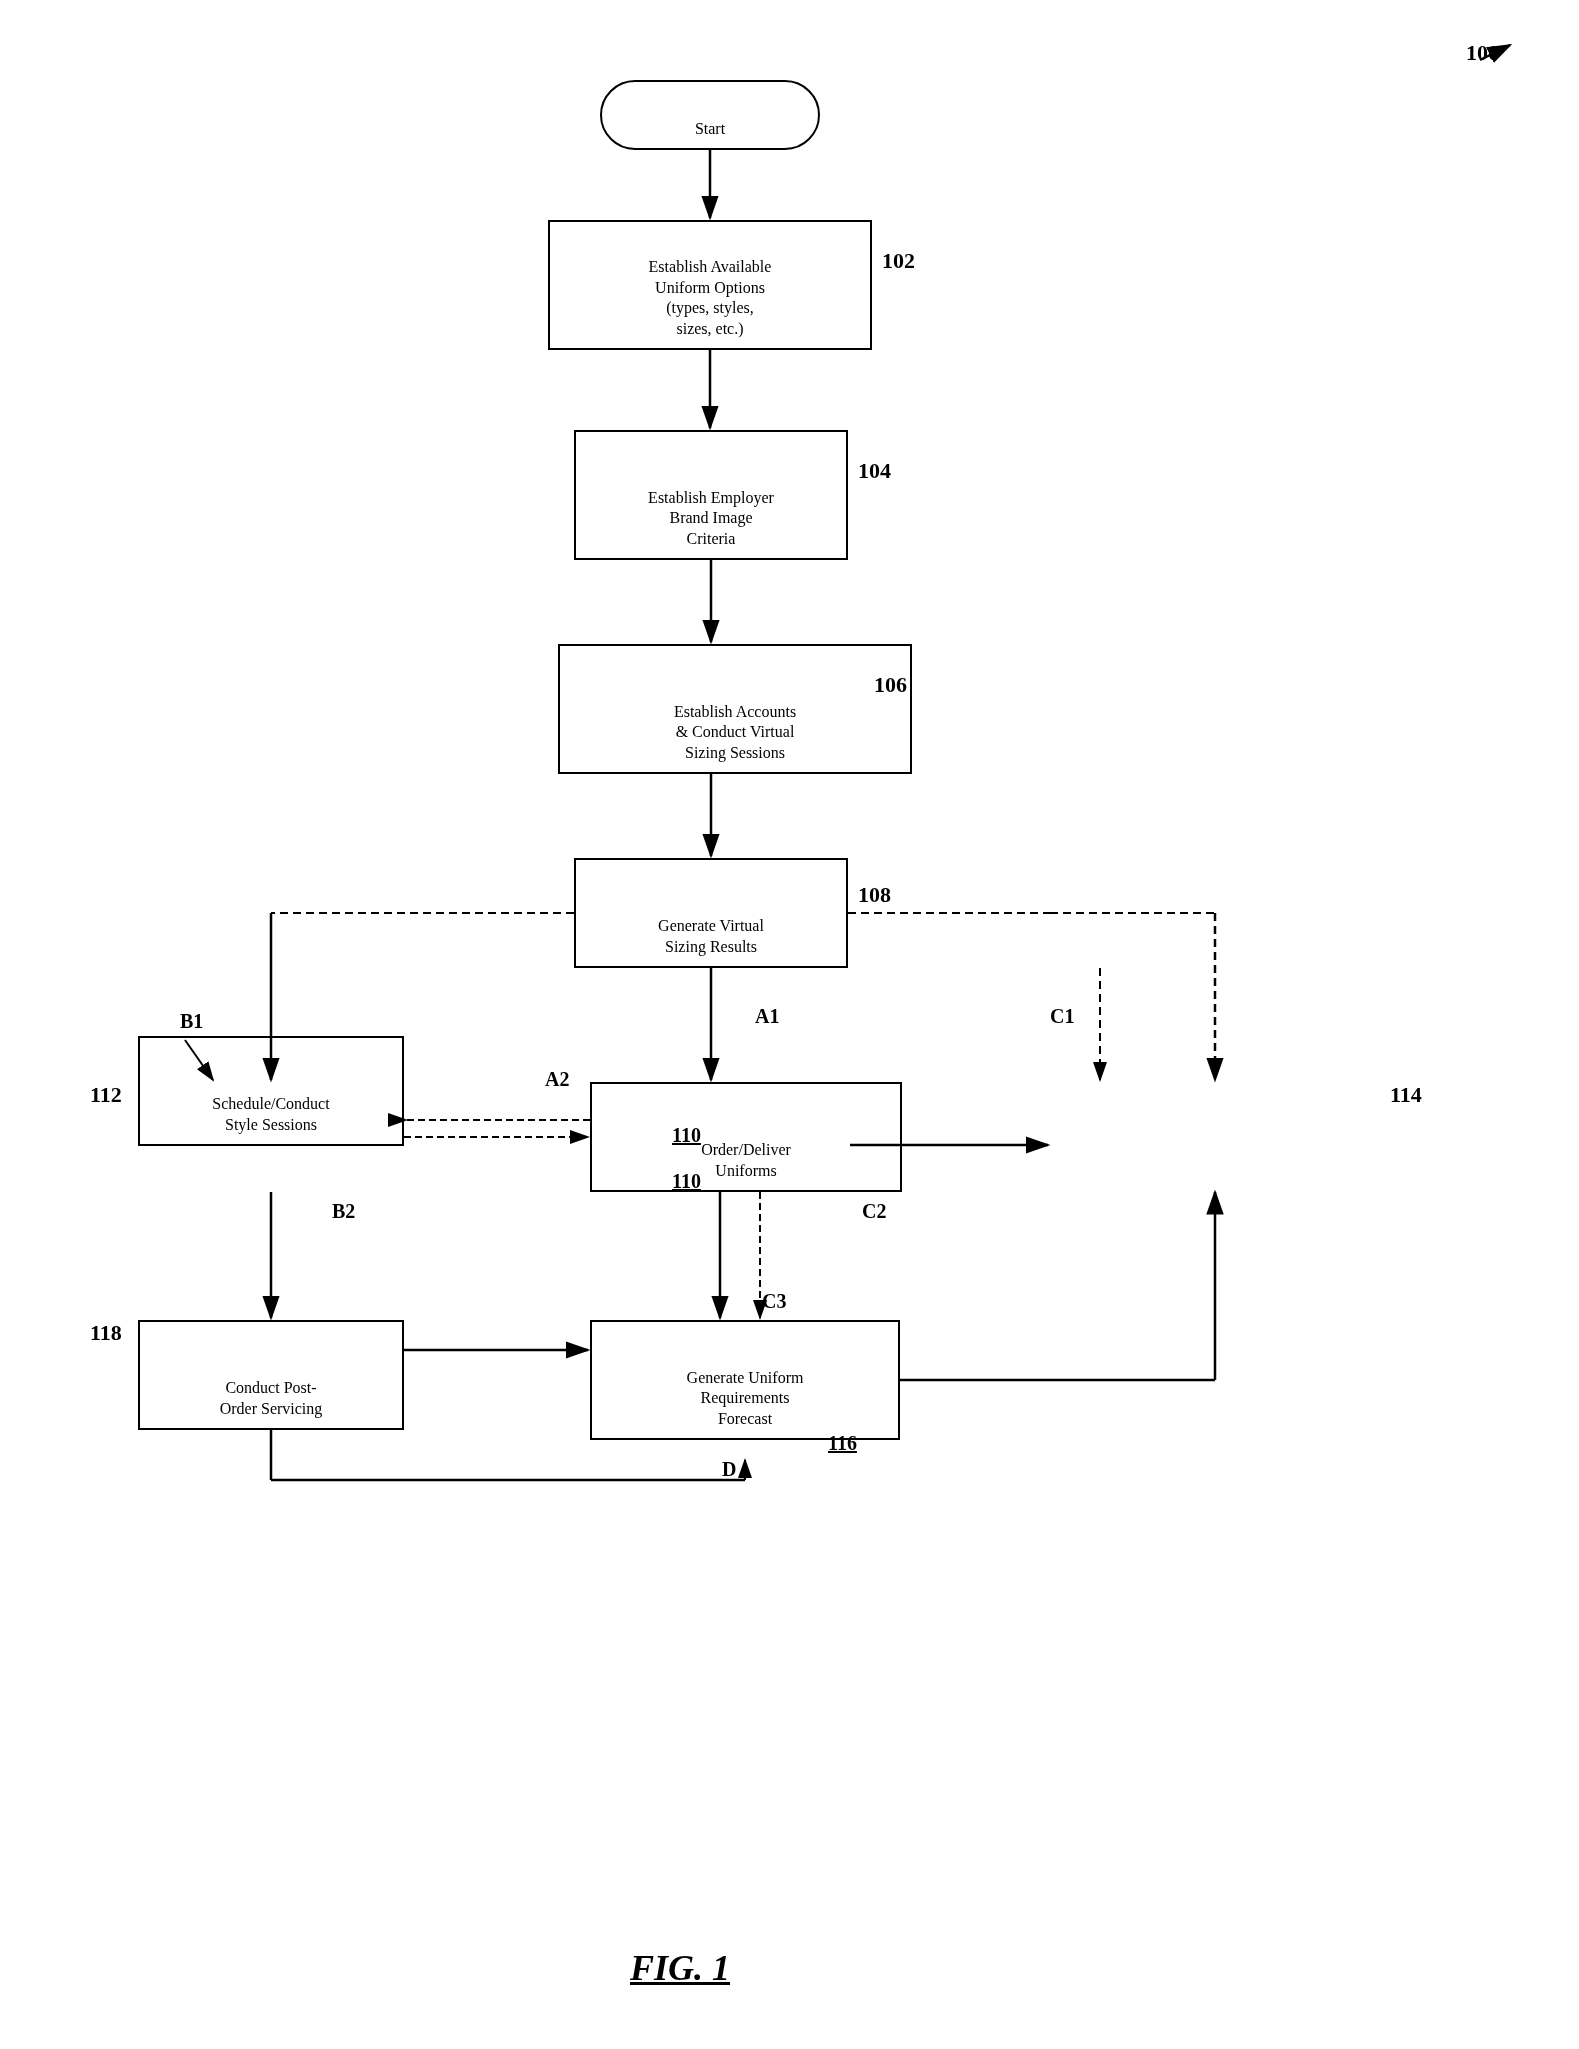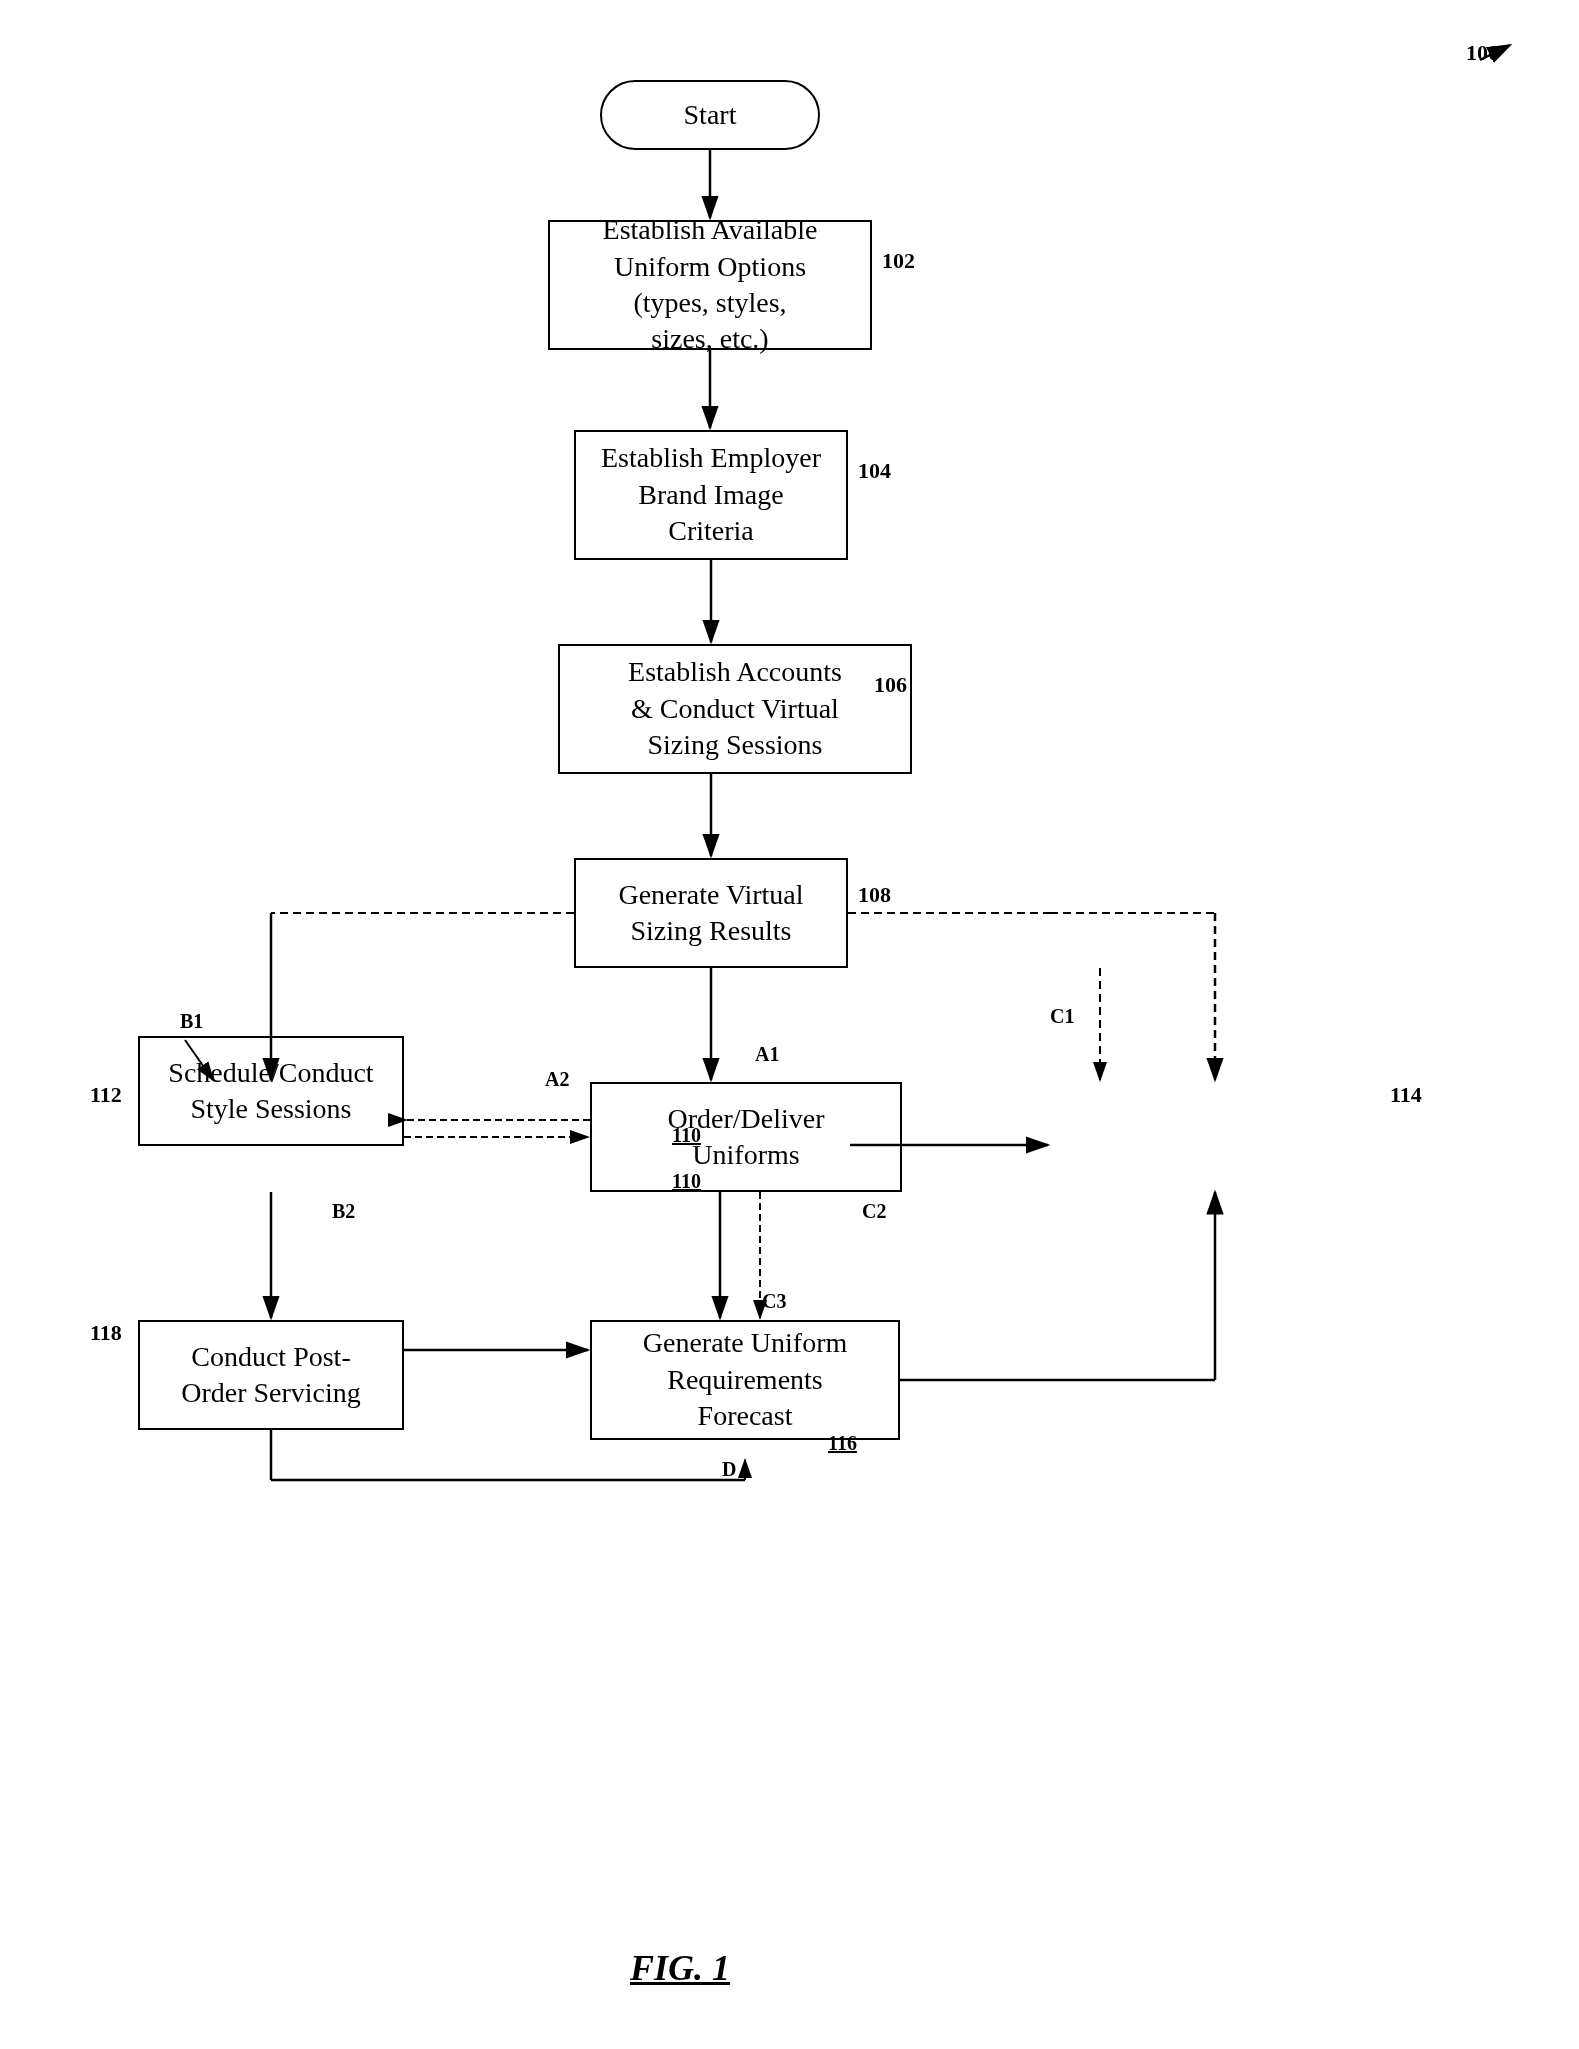--- a/index.html
+++ b/index.html
@@ -25,24 +25,24 @@
       font-size: 22px;
       font-weight: bold;
     }
 
     
     .flow-box {
       position: absolute;
       border: 2.5px solid #000;
       background: #fff;
       display: flex;
-      align-items: center;
+      align-items: flex-end;
       justify-content: center;
       text-align: center;
-      font-size: 28px;
+      font-size: 16px;
       line-height: 1.3;
       padding: 8px 12px;
     }
 
     .flow-box.rounded {
       border-radius: 40px;
     }
 
     
     .svg-overlay {
@@ -113,21 +113,21 @@
 
   <div class="flow-box" style="left:138px; top:1320px; width:266px; height:110px;">
     <span>Conduct Post-<br>Order Servicing</span>
   </div>
   <div class="ref-label" style="top:1320px; left:90px;">118</div>
 
   <div class="flow-box" style="left:590px; top:1320px; width:310px; height:120px;">
     <span>Generate Uniform<br>Requirements<br>Forecast</span>
   </div>
 
-  <div class="connector-label" style="top:1043px; left:755px;">A1</div>
+  <div class="connector-label" style="top:1005px; left:755px;">A1</div>
   <div class="connector-label" style="top:1068px; left:545px;">A2</div>
   <div class="connector-label" style="top:1010px; left:180px;text-align:right;">B1</div>
   <div class="connector-label" style="top:1200px; left:332px;">B2</div>
   <div class="connector-label" style="top:1005px; left:1050px;">C1</div>
   <div class="connector-label" style="top:1200px; left:862px;">C2</div>
   <div class="connector-label" style="top:1290px; left:762px;">C3</div>
   <div class="connector-label" style="top:1458px; left:722px;">D</div>
 
   <div class="fig-label" style="bottom:60px; left:630px;">FIG. 1</div>
 

